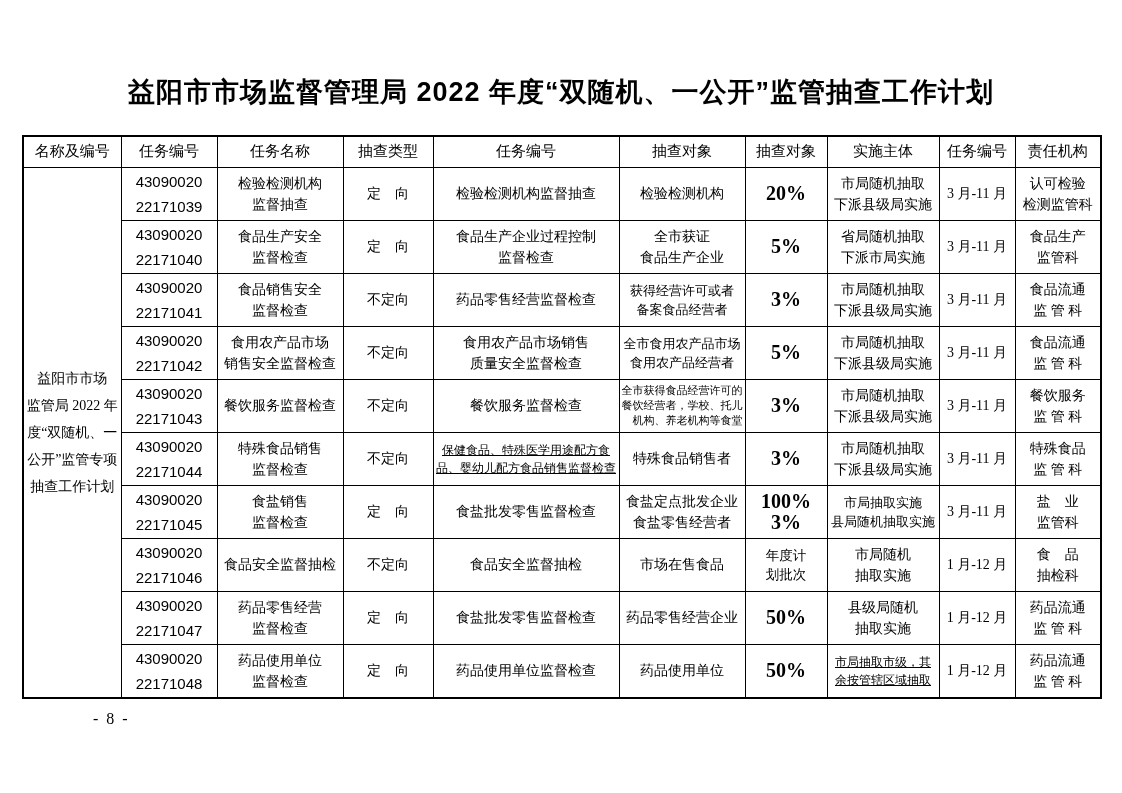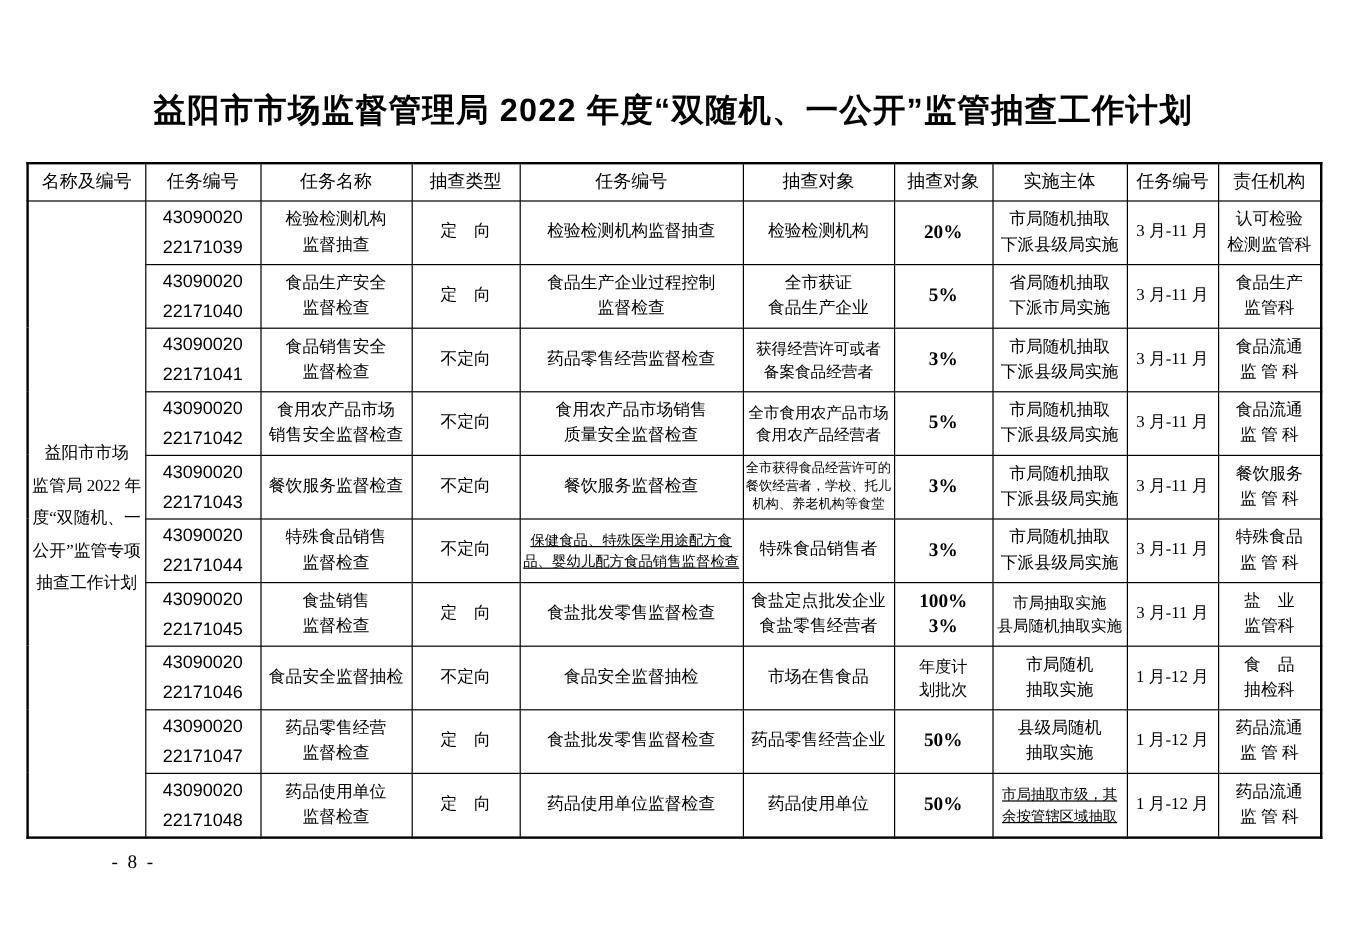--- a/index.html
+++ b/index.html
@@ -50,33 +50,33 @@
   td.merged-cell{
     font-size:14px;
     line-height:27px;
   }
   td.task-no{
     font-size:15px;
     line-height:25px;
     font-family:Liberation Sans, sans-serif;
   }
   td.ratio{
-    font-size:16px;
+    font-size:20px;
     font-weight:bold;
     line-height:21px;
     font-family:"Liberation Serif", serif;
   }
   td.ratio.zh{
     font-size:13.5px;
     font-weight:normal;
     line-height:19px;
   }
   td.s13{font-size:13px;line-height:19px;}
   td.sm{font-size:12px;line-height:18px;text-decoration:underline;}
-  td.xs{font-size:11px;line-height:15px;}
+  td.xs{font-size:11px;line-height:15px;text-align:right;}
   .page-number{
     position:absolute;
     left:93px;top:710px;
     font-size:16px;
     letter-spacing:2px;
   }
 </style>
 </head>
 <body>
 

